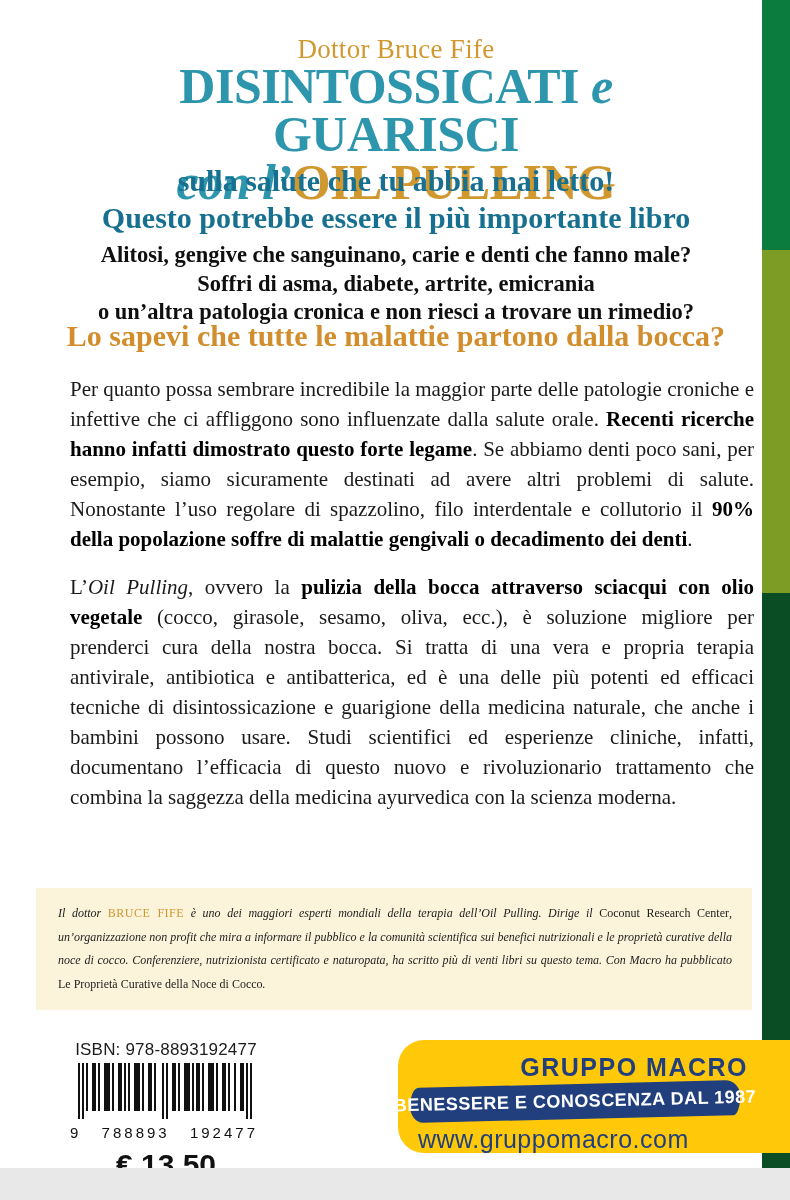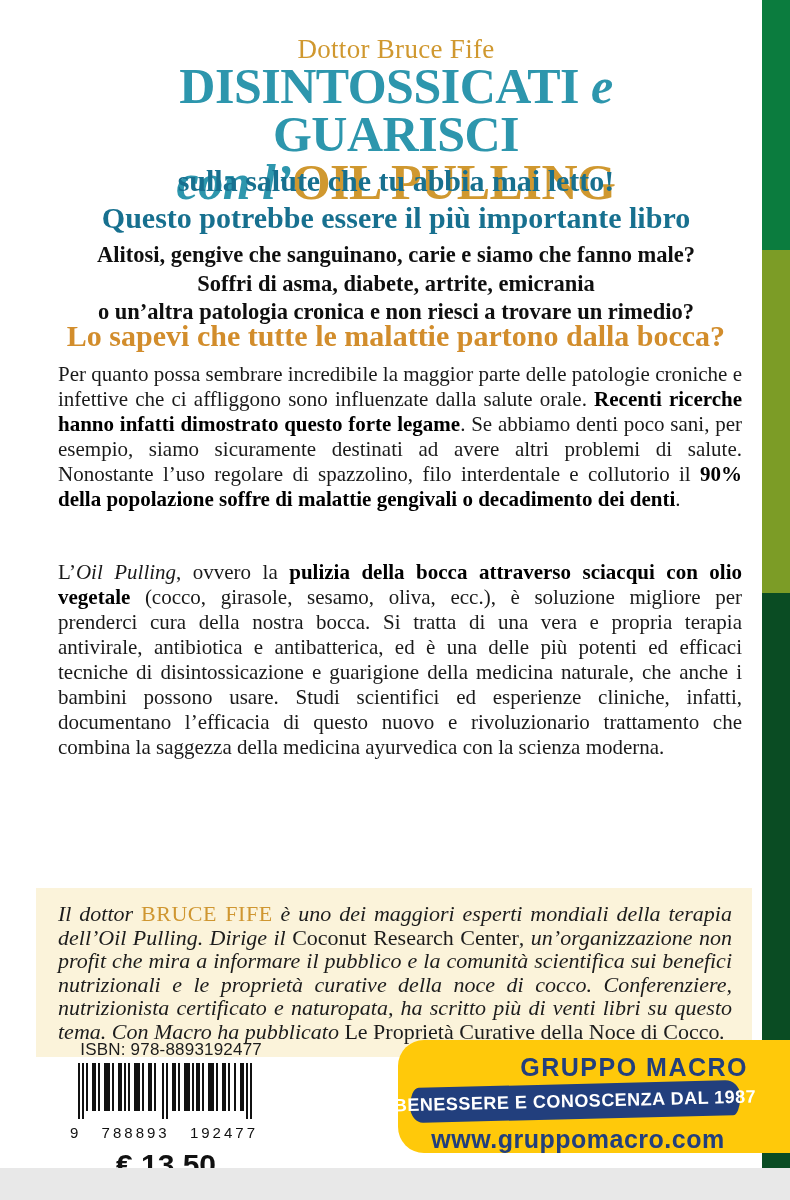--- a/index.html
+++ b/index.html
@@ -18,62 +18,62 @@
   .content{position:absolute;left:54px;width:684px;}
   .author{top:34px;text-align:center;font-size:27px;color:#d0982f;letter-spacing:.3px;}
   .booktitle{top:62px;text-align:center;font-weight:bold;font-size:50px;line-height:48px;color:#2d96ad;letter-spacing:-0.5px;}
   .booktitle .it{font-style:italic;}
   .booktitle .gold{color:#d0982f;font-style:normal;}
   
   .lead{top:162px;text-align:center;font-weight:bold;font-size:30px;line-height:37px;color:#17708f;}
   .questions{top:241px;text-align:center;font-weight:bold;font-size:22.5px;line-height:28.5px;color:#0f0f0f;}
   .hook{top:319px;text-align:center;font-weight:bold;font-size:30px;color:#d28d2c;}
   
-  .body-p{margin:4px;text-align:justify;font-size:21px;line-height:25px;color:#1a1a1a;}
+  .body-p{margin:16px;text-align:justify;font-size:21px;line-height:30px;color:#1a1a1a;}
   .p1{top:358px;}
   .p2{top:556px;}
   .body-p b{color:#000;}
   .body-p .it{font-style:italic;}
   
   .conclusion{top:790px;text-align:center;font-weight:bold;font-size:26px;line-height:32px;color:#17708f;}
   .conclusion .it{font-style:italic;}
   
   .bio{
     position:absolute;left:36px;top:888px;width:716px;box-sizing:border-box;
     background:#fbf3da;padding:14px 20px 14px 22px;
-    font-style:italic;font-size:22px;line-height:23.5px;text-align:justify;color:#1c1c1c;
+    font-style:italic;font-size:12px;line-height:23.5px;text-align:justify;color:#1c1c1c;
   }
   .bio .gold{font-style:normal;color:#cf9630;letter-spacing:.5px;}
   .bio .roman{font-style:normal;}
   
   .isbn-block{position:absolute;left:70px;top:1040px;width:192px;text-align:center;
     font-family:"Liberation Sans", sans-serif;z-index:2;}
-  .isbn-label{font-size:17px;color:#1c1c1c;letter-spacing:.2px;text-align:right;}
+  .isbn-label{font-size:17px;color:#1c1c1c;letter-spacing:.2px;}
   .barcode{margin-top:3px;}
   .barcode-digits{display:flex;justify-content:space-between;padding:0 4px 0 0;
     font-size:15px;letter-spacing:3px;color:#111;margin-top:1px;}
   .price{margin-top:7px;font-size:30px;font-weight:bold;color:#111;}
   
   .badge{
     position:absolute;left:398px;top:1040px;width:392px;height:113px;
     background:#ffc90a;border-radius:26px 0 0 26px;z-index:3;
     font-family:"Liberation Sans", sans-serif;
     padding-left:48px;
   }
   .badge-name{position:absolute;top:13px;right:90px;font-size:25px;font-weight:bold;
     color:#223f7d;letter-spacing:1.5px;}
   .badge-band{
     position:absolute;top:44px;left:12px;width:330px;height:35px;
     background:#223f7d;transform:rotate(-1.4deg);
     border-radius:10px 16px 8px 14px / 60% 45% 55% 50%;
     display:flex;align-items:center;justify-content:center;
   }
   .badge-band span{color:#fff;font-size:18px;font-weight:bold;letter-spacing:.5px;white-space:nowrap;}
-  .badge-url{position:absolute;top:85px;left:20px;width:320px;text-align:center;
-    font-size:25px;font-weight:bold;color:#223f7d;letter-spacing:.5px;}
+  .badge-url{position:absolute;top:85px;left:20px;width:320px;text-align:left;
+    font-size:25px;font-weight:normal;color:#223f7d;letter-spacing:.5px;}
 </style>
 </head>
 <body>
 
 <div class="page">
 
   <div class="stripe">
     <div class="seg seg-emerald"></div>
     <div class="seg seg-olive"></div>
     <div class="seg seg-dark"></div>
@@ -84,21 +84,21 @@
     <div><span>DISINTOSSICATI </span><span class="it">e</span><span> GUARISCI</span></div>
     <div><span class="it">con l’</span><span class="gold">OIL PULLING</span></div>
   </div>
 
   <div class="content lead">
     <div>sulla salute che tu abbia mai letto!</div>
     <div>Questo potrebbe essere il più importante libro</div>
   </div>
 
   <div class="content questions">
-    <div>Alitosi, gengive che sanguinano, carie e siamo che fanno male?</div>
+    <div>Alitosi, gengive che sanguinano, carie e denti che fanno male?</div>
     <div>Soffri di asma, diabete, artrite, emicrania</div>
     <div>o un’altra patologia cronica e non riesci a trovare un rimedio?</div>
   </div>
 
   <div class="content hook">Lo sapevi che tutte le malattie partono dalla bocca?</div>
 
   <p class="content body-p p1"><span>Per quanto possa sembrare incredibile la maggior parte delle patologie croniche e infettive che ci affliggono sono influenzate dalla salute orale. </span><b>Recenti ricerche hanno infatti dimostrato questo forte legame</b><span>. Se abbiamo denti poco sani, per esempio, siamo sicuramente destinati ad avere altri problemi di salute. Nonostante l’uso regolare di spazzolino, filo interdentale e collutorio il </span><b>90% della popolazione soffre di malattie gengivali o decadimento dei denti</b><span>.</span></p>
 
   <p class="content body-p p2"><span>L’</span><span class="it">Oil Pulling</span><span>, ovvero la </span><b>pulizia della bocca attraverso sciacqui con olio vegetale</b><span> (cocco, girasole, sesamo, oliva, ecc.), è soluzione migliore per prenderci cura della nostra bocca. Si tratta di una vera e propria terapia antivirale, antibiotica e antibatterica, ed è una delle più potenti ed efficaci tecniche di disintossicazione e guarigione della medicina naturale, che anche i bambini possono usare. Studi scientifici ed esperienze cliniche, infatti, documentano l’efficacia di questo nuovo e rivoluzionario trattamento che combina la saggezza della medicina ayurvedica con la scienza moderna.</span></p>
 

